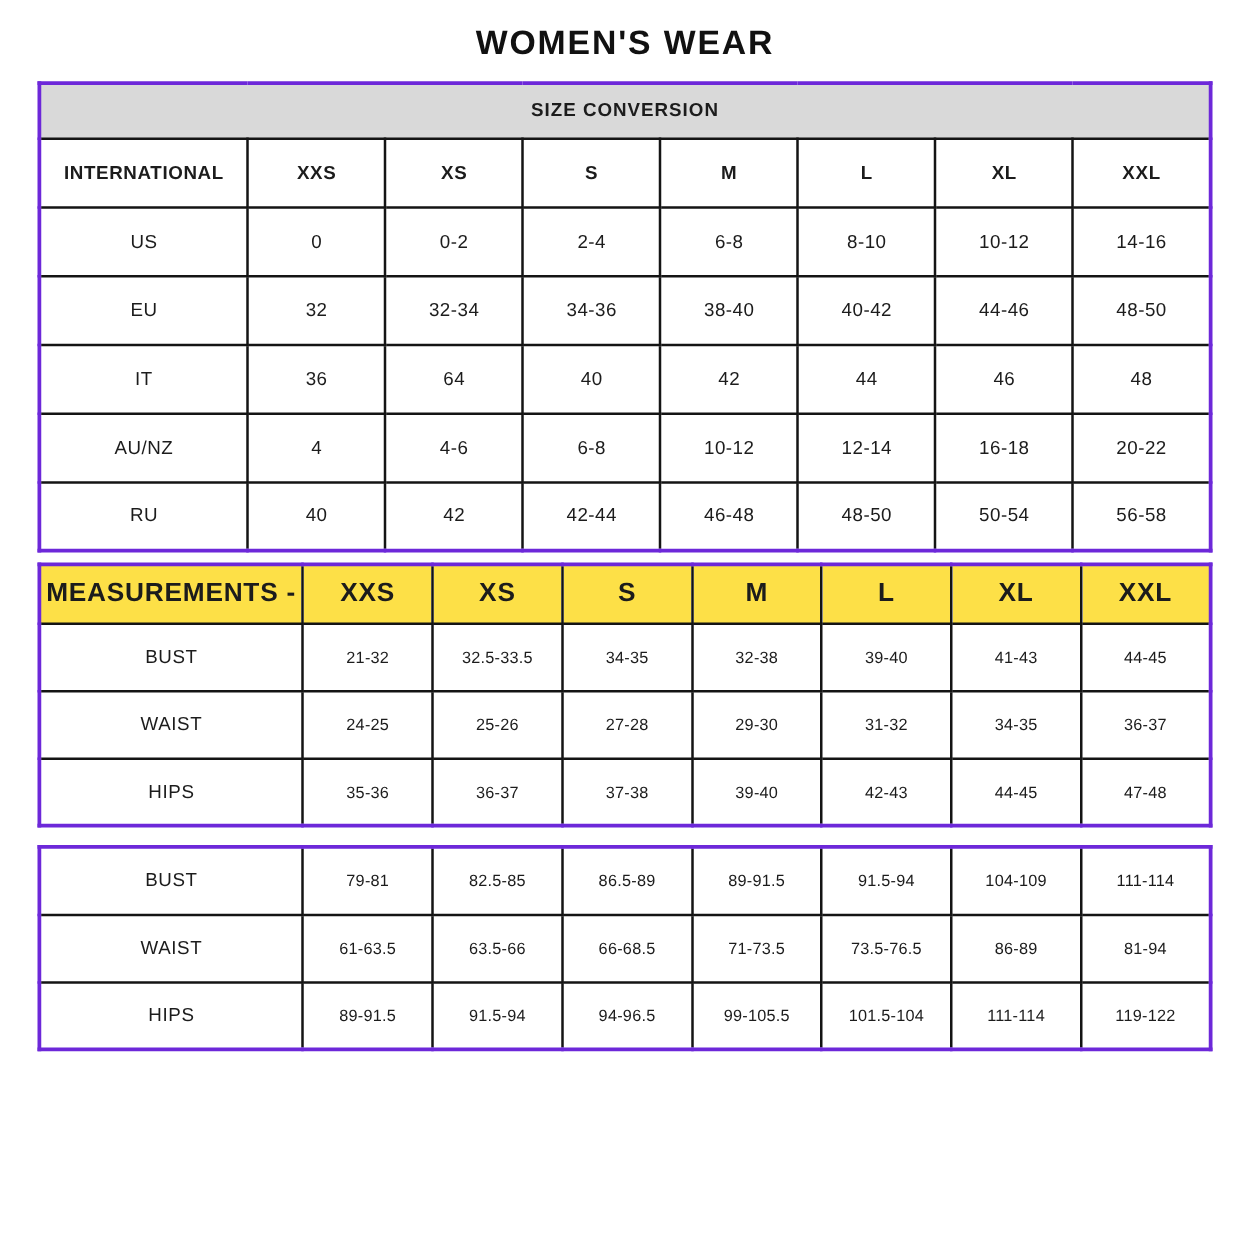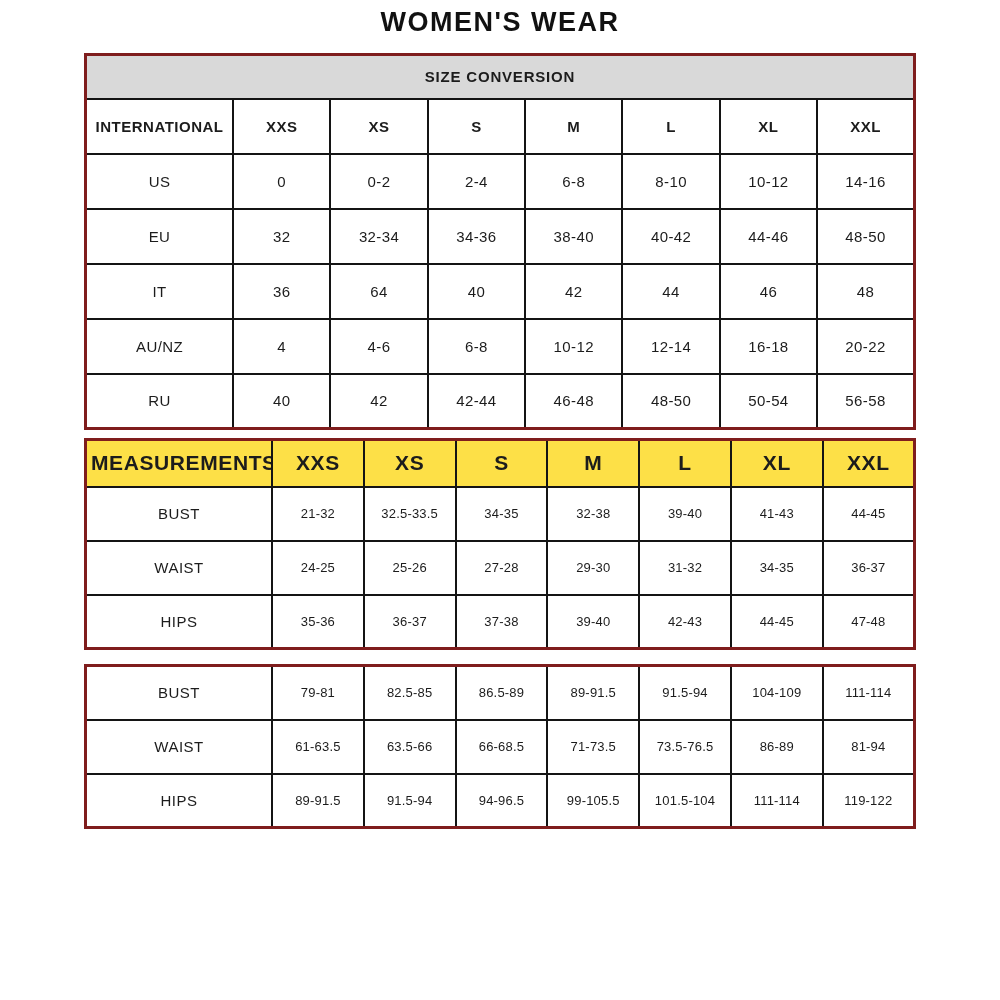--- a/index.html
+++ b/index.html
@@ -3,34 +3,34 @@
 <meta charset="utf-8">
 <style>
   * { box-sizing: border-box; }
   html, body { margin: 0; padding: 0; background: #ffffff; }
   body {
     width: 1000px; height: 1000px;
     font-family: "Liberation Sans", sans-serif;
     color: #1c1c1c;
     overflow: hidden;
   }
-  .page { width: 832px; margin: 0 auto; padding-top: 2px; }
+  .page { width: 940px; margin: 0 auto; padding-top: 14px; }
   .title {
     text-align: center;
     font-size: 27px;
     font-weight: bold;
     letter-spacing: 1.5px;
     margin: 5px 0 15px 0;
     color: #111111;
   }
   table.tbl {
     width: 100%;
     border-collapse: collapse;
     table-layout: fixed;
-    border: 3px solid #7f1d1d;
+    border: 3px solid #6d28d9;
   }
   .tbl th, .tbl td {
     border: 2px solid #141414;
     text-align: center;
     vertical-align: middle;
     padding: 0 4px;
     overflow: hidden;
     white-space: nowrap;
   }
   .c-label1 { width: 17.8%; }

